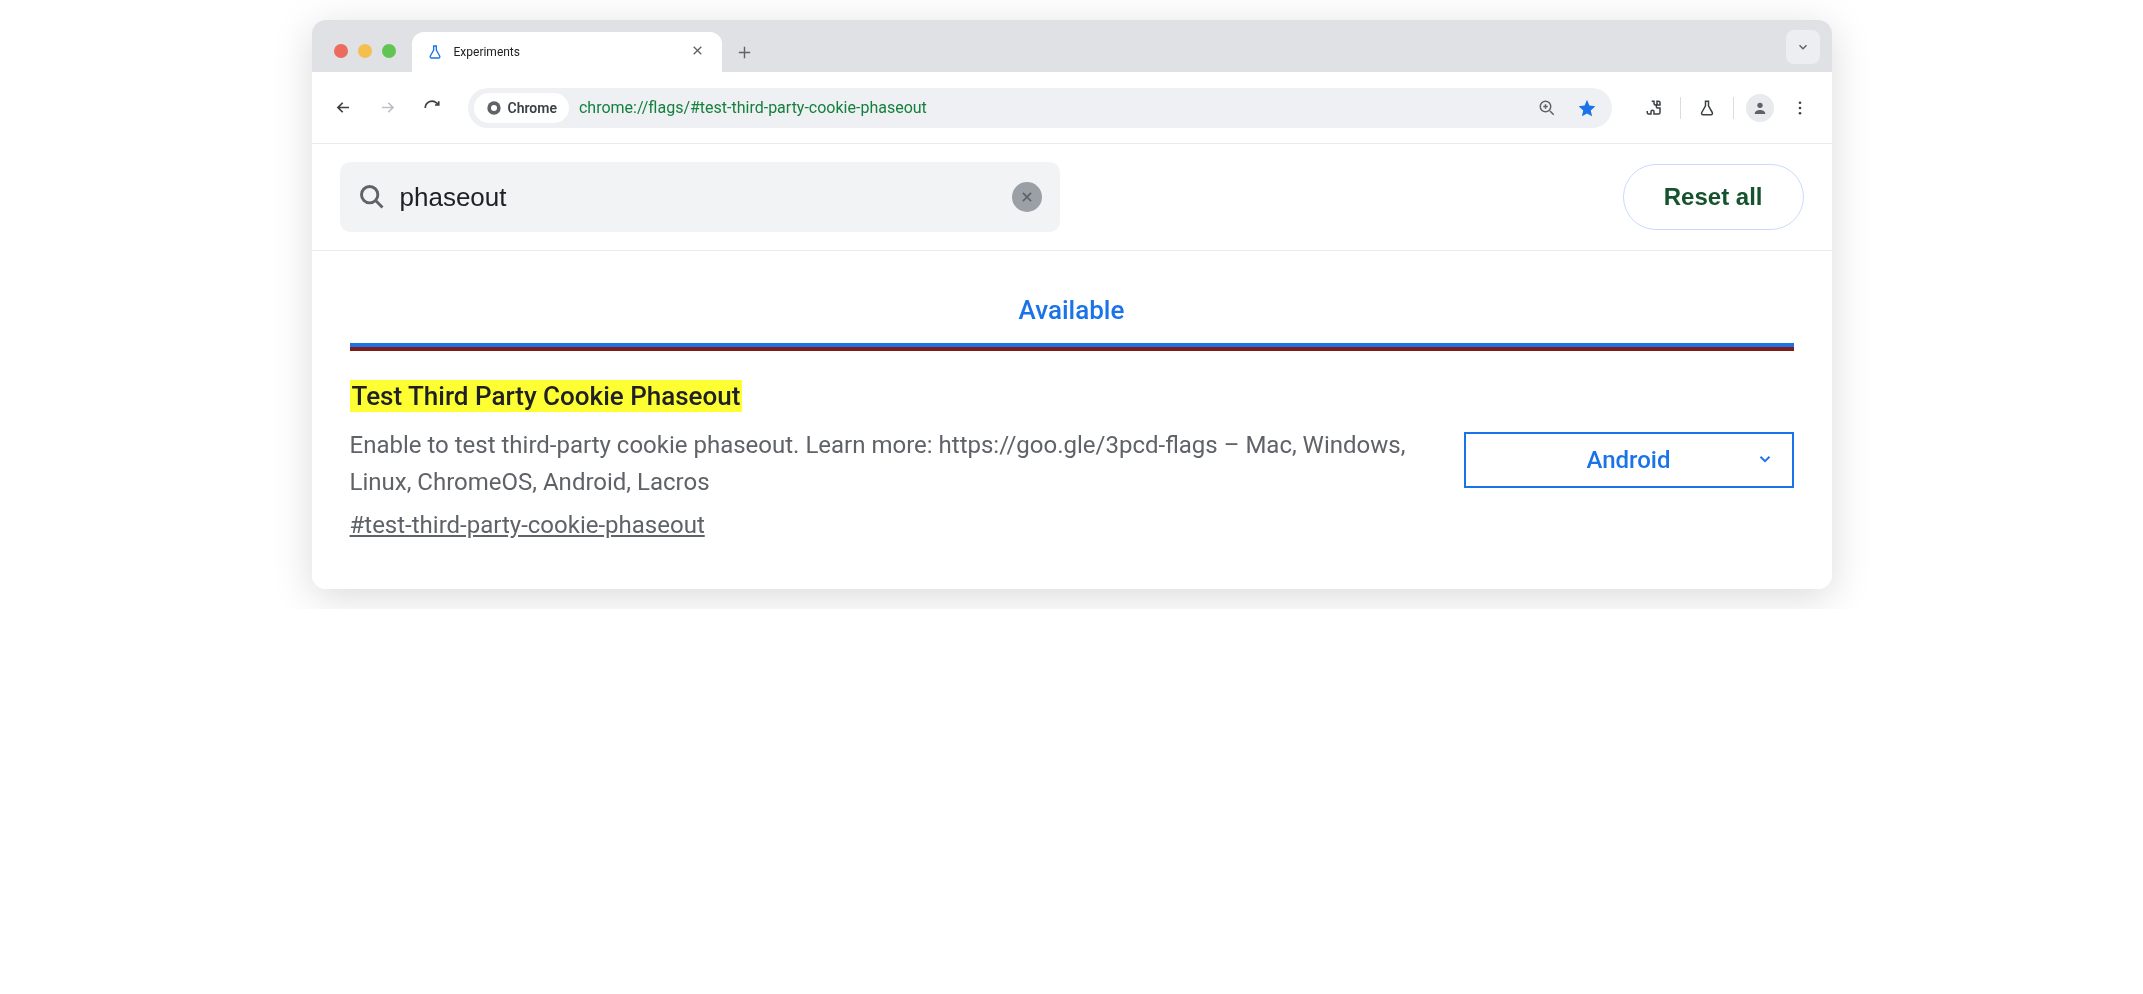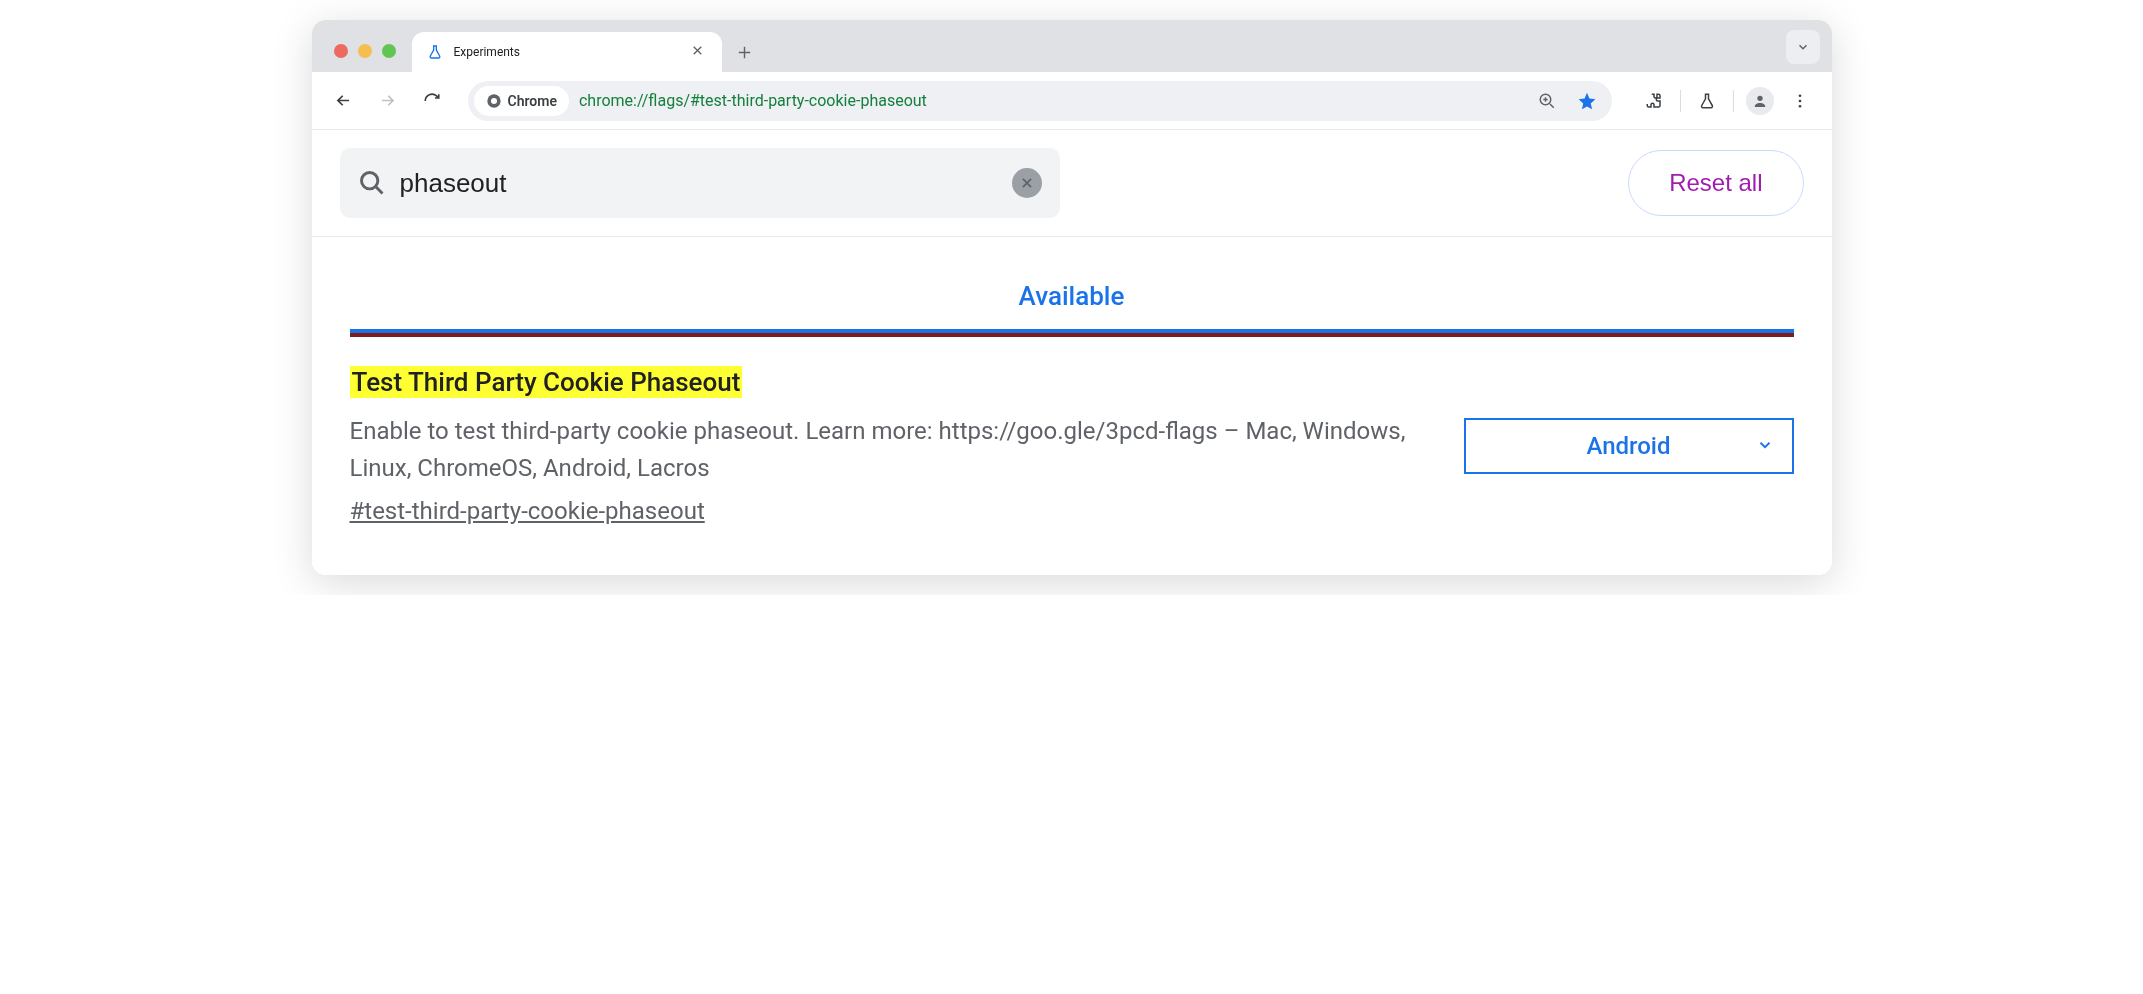--- a/index.html
+++ b/index.html
@@ -62,21 +62,21 @@
   }
   .window-menu {
     position:absolute; right:12px; top:10px;
     width:34px; height:34px; border-radius:8px;
     background:#eceef1;
     display:flex; align-items:center; justify-content:center;
     cursor:pointer; color:#5f6368;
   }
   .toolbar {
     background:#fff;
-    height:58px;
+    height:72px;
     display:flex;
     align-items:center;
     padding:0 14px;
     gap:8px;
     border-bottom:1px solid #e8eaed;
   }
   .nav-btn {
     width:36px; height:36px; border-radius:50%;
     display:flex; align-items:center; justify-content:center;
     color:#3c4043; cursor:pointer; font-size:18px;
@@ -146,23 +146,23 @@
   .clear-btn {
     width:30px; height:30px; border-radius:50%;
     background:#9aa0a6;
     display:flex; align-items:center; justify-content:center;
     color:#fff; cursor:pointer; font-size:16px;
   }
   .reset-btn {
     margin-left:auto;
     border:1px solid #c8dafc;
     background:#fff;
-    color:#a21caf;
+    color:#14532d;
     font-size:24px;
-    font-weight:400;
+    font-weight:700;
     padding:18px 40px;
     border-radius:40px;
     cursor:pointer;
   }
   .tabs-row {
     display:flex;
     margin:30px 38px 0;
     border-bottom:5px solid #7f1d1d;
   }
   .page-tab {

